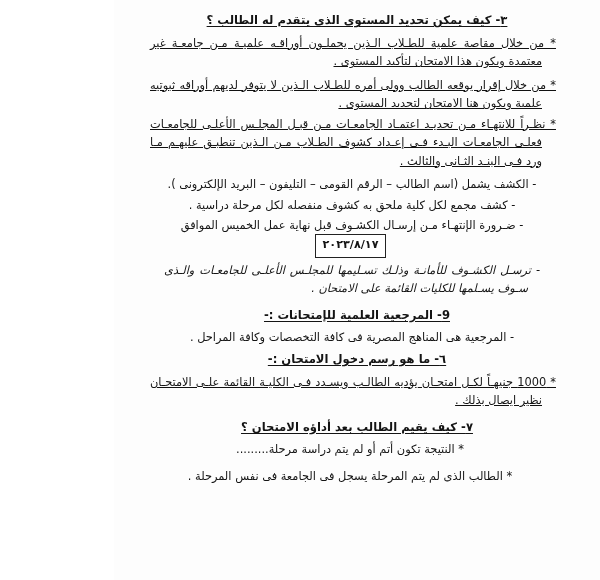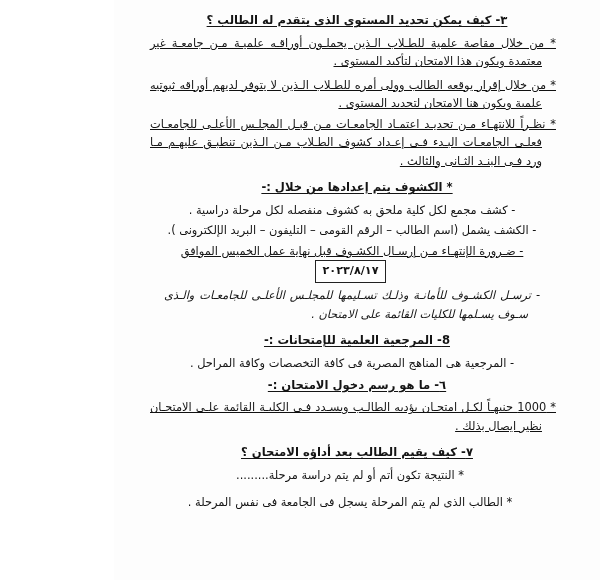--- a/index.html
+++ b/index.html
@@ -83,54 +83,52 @@
     font-weight: bold;
     font-size: 11.2px;
     margin-right: 3px;
     letter-spacing: 0.4px;
     background: #fff;
   }
   .dateline {
     text-align: center;
     text-align-last: center;
     margin: 2px 0 3px 0;
-    text-decoration: underline;
   }
   .gap-sm { height: 3px; }
 </style>
 </head>
 <body>
 
 <div class="page">
 
   <div class="line heading">٣- كيف يمكن تحديد المستوى الذى يتقدم له الطالب ؟</div>
   <div class="indent-block">
     <div class="line bullet">* من خلال مقاصة علمية للطـلاب الـذين يحملـون أوراقـه علميـة مـن جامعـة غير معتمدة ويكون هذا الامتحان لتأكيد المستوى .</div>
     <div class="gap-sm"></div>
     <div class="line bullet">* من خلال إقرار يوقعه الطالب وولى أمره للطـلاب الـذين لا يتوفر لديهم أوراقه ثبوتيه علمية ويكون هنا الامتحان لتحديد المستوى .</div>
   </div>
 
   <div class="indent-block">
     <div class="line bullet">* نظـراً للانتهـاء مـن تحديـد اعتمـاد الجامعـات مـن قبـل المجلـس الأعلـى للجامعـات فعلـى الجامعـات البـدء فـى إعـداد كشوف الطـلاب مـن الـذين تنطبـق عليهـم مـا ورد فـى البنـد الثـانى والثالث .</div>
   </div>
 
   <div class="gap-sm"></div>
-  <div class="line heading">* الكشوف يتم إعدادها من خلال :-</div>
   <div class="indent-block2">
+    <div class="line dash">- الكشف يشمل (اسم الطالب – الرقم القومى – التليفون – البريد الإلكترونى ).</div>
     <div class="line dash">- كشف مجمع لكل كلية ملحق به كشوف منفصله لكل مرحلة دراسية .</div>
-    <div class="line dash">- الكشف يشمل (اسم الطالب – الرقم القومى – التليفون – البريد الإلكترونى ).</div>
     <div class="line dateline">
       <span>- ضـرورة الإنتهـاء مـن إرسـال الكشـوف قبل نهاية عمل الخميس الموافق</span>
       <span class="boxed-date">٢٠٢٣/٨/١٧</span>
     </div>
     <div class="line dash-just">- ترسـل الكشـوف للأمانـة وذلـك تسـليمها للمجلـس الأعلـى للجامعـات والـذى سـوف يسـلمها للكليات القائمة على الامتحان .</div>
   </div>
 
   <div class="gap-sm"></div>
-  <div class="line heading">8- المرجعية العلمية للإمتحانات :-</div>
+  <div class="line heading">9- المرجعية العلمية للإمتحانات :-</div>
   <div class="indent-block2">
     <div class="line dash">- المرجعية هى المناهج المصرية فى كافة التخصصات وكافة المراحل .</div>
   </div>
 
   <div class="line heading">٦- ما هو رسم دخول الامتحان :-</div>
   <div class="indent-block">
     <div class="line bullet">* 1000 جنيهـاً لكـل امتحـان يؤديه الطالـب ويسـدد فـى الكليـة القائمة علـى الامتحـان نظير ايصال بذلك .</div>
   </div>
 
   <div class="gap-sm"></div>

